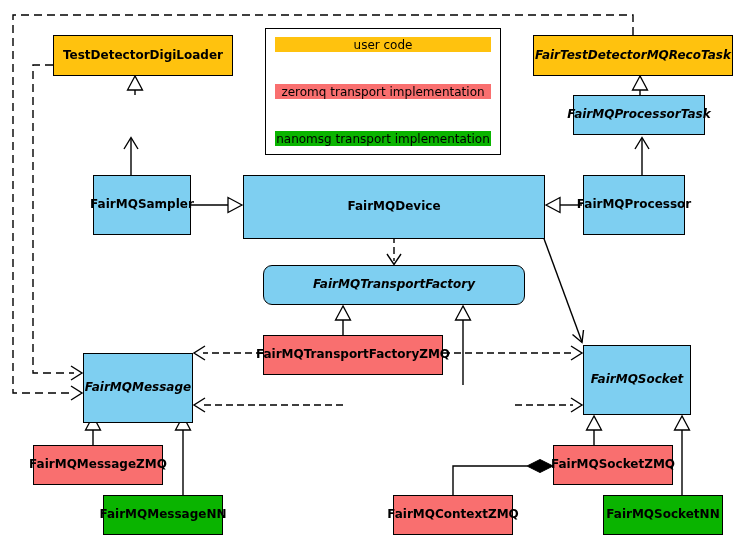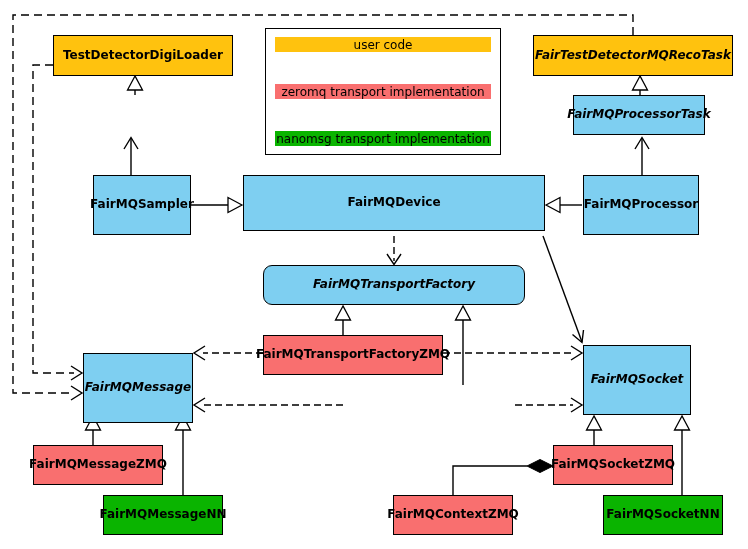--- a/index.html
+++ b/index.html
@@ -141,22 +141,22 @@
   <div id="legend">
     <div class="legend-bar t-user_code">user code</div>
     <div class="legend-bar t-zeromq">zeromq transport implementation</div>
     <div class="legend-bar t-nanomsg">nanomsg transport implementation</div>
   </div>
 
   <div class="node t-user_code" style="left:53px;top:35px;width:180px;height:41px;">TestDetectorDigiLoader</div>
   <div class="node t-user_code" style="left:533px;top:35px;width:200px;height:41px;font-style:italic;">FairTestDetectorMQRecoTask</div>
   <div class="node t-framework abstract" style="left:573px;top:95px;width:132px;height:40px;">FairMQProcessorTask</div>
   <div class="node t-framework" style="left:73px;top:175px;width:98px;height:60px;margin-left:20px;">FairMQSampler</div>
-  <div class="node t-framework" style="left:243px;top:175px;width:302px;height:56px;">FairMQDevice</div>
-  <div class="node t-framework" style="left:583px;top:175px;width:116px;height:60px;">FairMQProcessor</div>
+  <div class="node t-framework" style="left:243px;top:175px;width:302px;height:64px;">FairMQDevice</div>
+  <div class="node t-framework" style="left:583px;top:175px;width:102px;height:60px;">FairMQProcessor</div>
   <div class="node t-framework abstract" style="left:263px;top:265px;width:262px;height:40px;border-radius:9px;">FairMQTransportFactory</div>
   <div class="node t-zeromq" style="left:263px;top:335px;width:180px;height:40px;">FairMQTransportFactoryZMQ</div>
   <div class="node t-framework abstract" style="left:83px;top:353px;width:110px;height:70px;">FairMQMessage</div>
   <div class="node t-framework abstract" style="left:583px;top:345px;width:108px;height:70px;">FairMQSocket</div>
   <div class="node t-zeromq" style="left:33px;top:445px;width:130px;height:40px;">FairMQMessageZMQ</div>
   <div class="node t-nanomsg" style="left:103px;top:495px;width:120px;height:40px;">FairMQMessageNN</div>
   <div class="node t-zeromq" style="left:393px;top:495px;width:120px;height:40px;">FairMQContextZMQ</div>
   <div class="node t-zeromq" style="left:553px;top:445px;width:120px;height:40px;">FairMQSocketZMQ</div>
   <div class="node t-nanomsg" style="left:603px;top:495px;width:120px;height:40px;">FairMQSocketNN</div>
 

